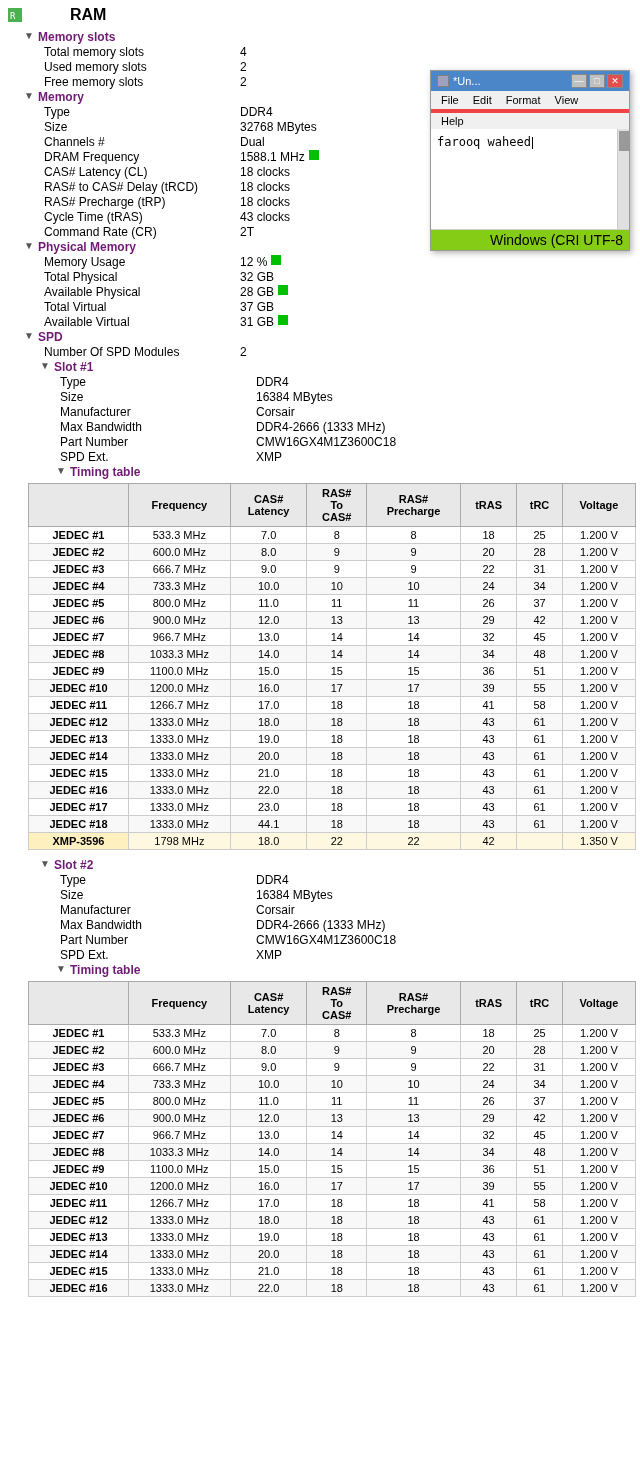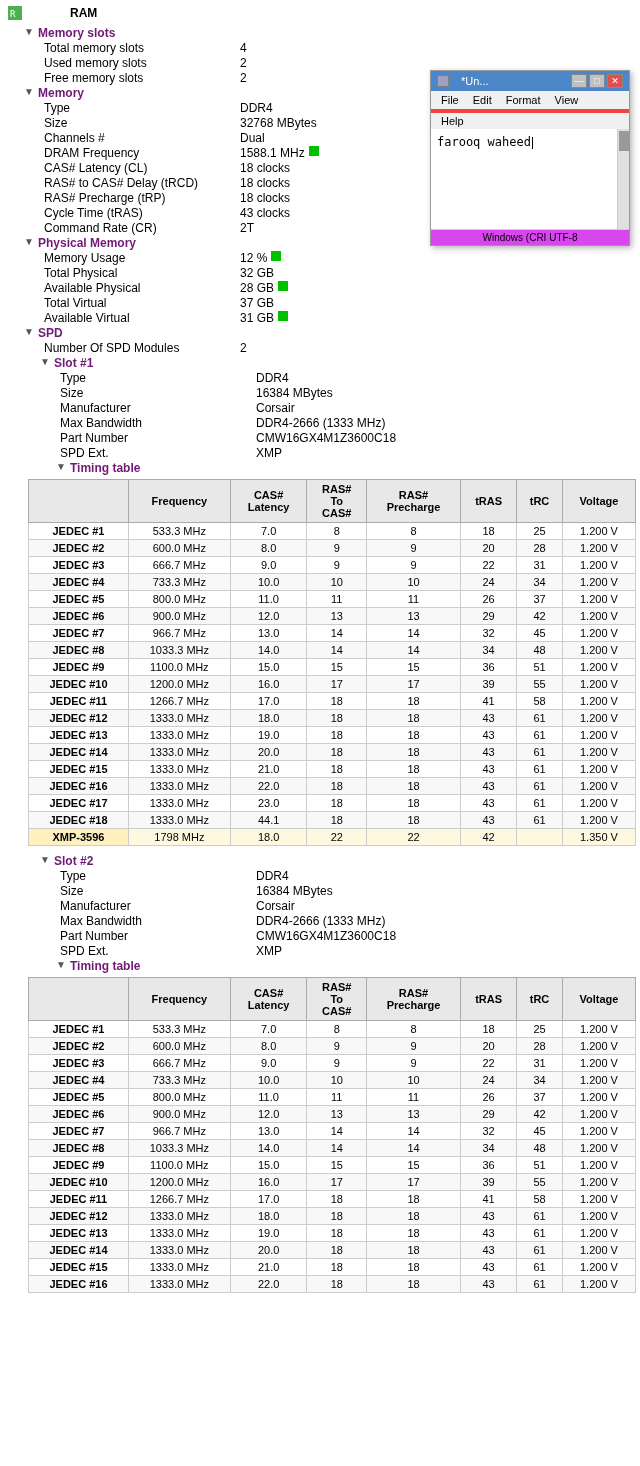--- a/index.html
+++ b/index.html
@@ -27,21 +27,21 @@
       margin-bottom: 4px;
     }
     .title-icon {
       width: 14px;
       height: 14px;
       background: #4caf50;
       display: inline-block;
     }
     .title-text {
       font-weight: bold;
-      font-size: 12px;
+      font-size: 16px;
       padding-left: 44px;
     }
     .tree-view {
       padding-left: 4px;
     }
     .tree-item {
       display: flex;
       align-items: flex-start;
       margin: 1px 0;
     }
@@ -133,21 +133,21 @@
       color: white;
       padding: 3px 6px;
       display: flex;
       align-items: center;
       justify-content: space-between;
       font-size: 11px;
     }
     .float-titlebar-left {
       display: flex;
       align-items: center;
-      gap: 12px;
+      gap: 4px;
     }
     .float-win-icon {
       width: 12px;
       height: 12px;
       background: #999;
     }
     .float-controls {
       display: flex;
       gap: 2px;
     }
@@ -183,26 +183,26 @@
     .float-scrollbar-right {
       position: absolute;
       right: 0;
       top: 0;
       width: 12px;
       height: 100%;
       background: #e0e0e0;
       border-left: 1px solid #ccc;
     }
     .float-status {
-      background: #d946ef;
+      background: #84cc16;
       padding: 2px 6px;
-      font-size: 10px;
+      font-size: 14px;
       border-top: 1px solid #ccc;
       display: flex;
-      justify-content: center;
+      justify-content: flex-end;
     }
     .cursor-blink {
       display: inline-block;
       width: 1px;
       height: 12px;
       background: #000;
       vertical-align: middle;
       margin-left: 1px;
     }
   </style>

